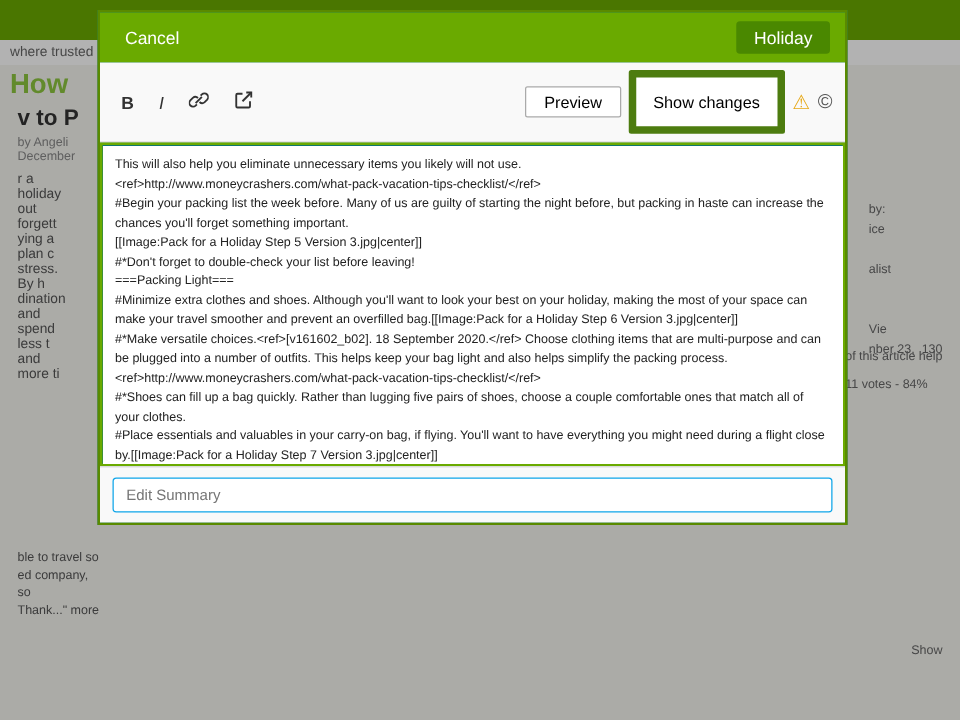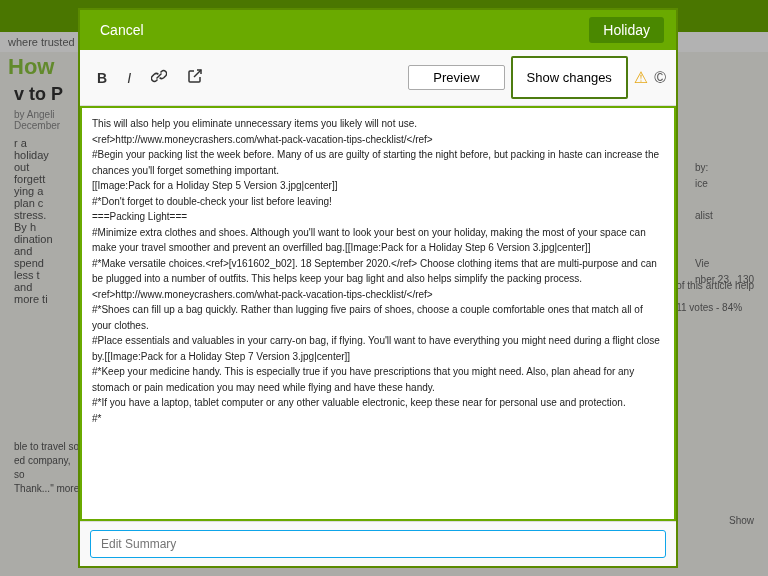--- a/index.html
+++ b/index.html
@@ -26,21 +26,21 @@
       top: 0; left: 0; width: 768px; height: 576px;
       background: rgba(0,0,0,0.3);
     }
 
     
     .modal {
       position: absolute;
       top: 8px;
       left: 78px;
       width: 600px;
-      height: 560px;
+      height: 412px;
       background: #0f766e;
       border: 2px solid #5a8a00;
       display: flex;
       flex-direction: column;
       justify-content: space-between;
     }
 
     
     .modal-header {
       background: #6aaa00;
@@ -101,29 +101,29 @@
     }
 
     .toolbar-bold { font-weight: bold; }
     .toolbar-italic { font-style: italic; }
 
     .toolbar-spacer { flex: 1; }
 
     .btn-preview {
       background: #fff;
       border: 1px solid #aaa;
-      padding: 4px 24px;
+      padding: 4px 14px;
       font-size: 13px;
       cursor: pointer;
       border-radius: 2px;
     }
 
     .btn-show-changes {
       background: #fff;
-      border: 2px solid #4d7c0f;
+      border: 6px solid #4d7c0f;
       padding: 12px 14px;
       font-size: 13px;
       cursor: pointer;
       border-radius: 2px;
       font-weight: 500;
     }
 
     .icon-warning {
       color: #e6a817;
       font-size: 16px;

